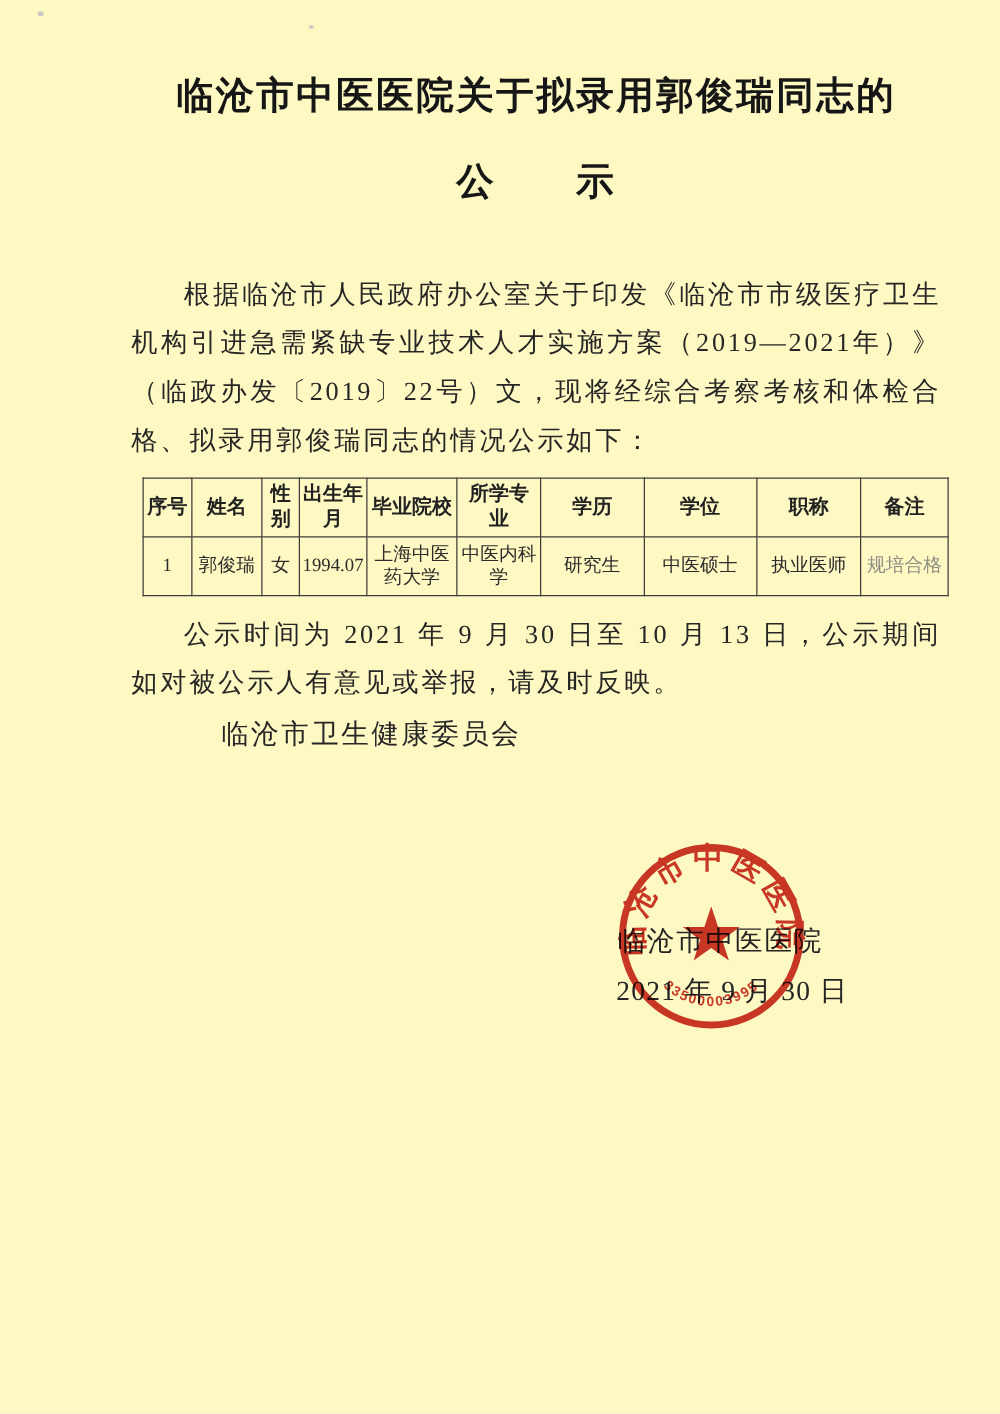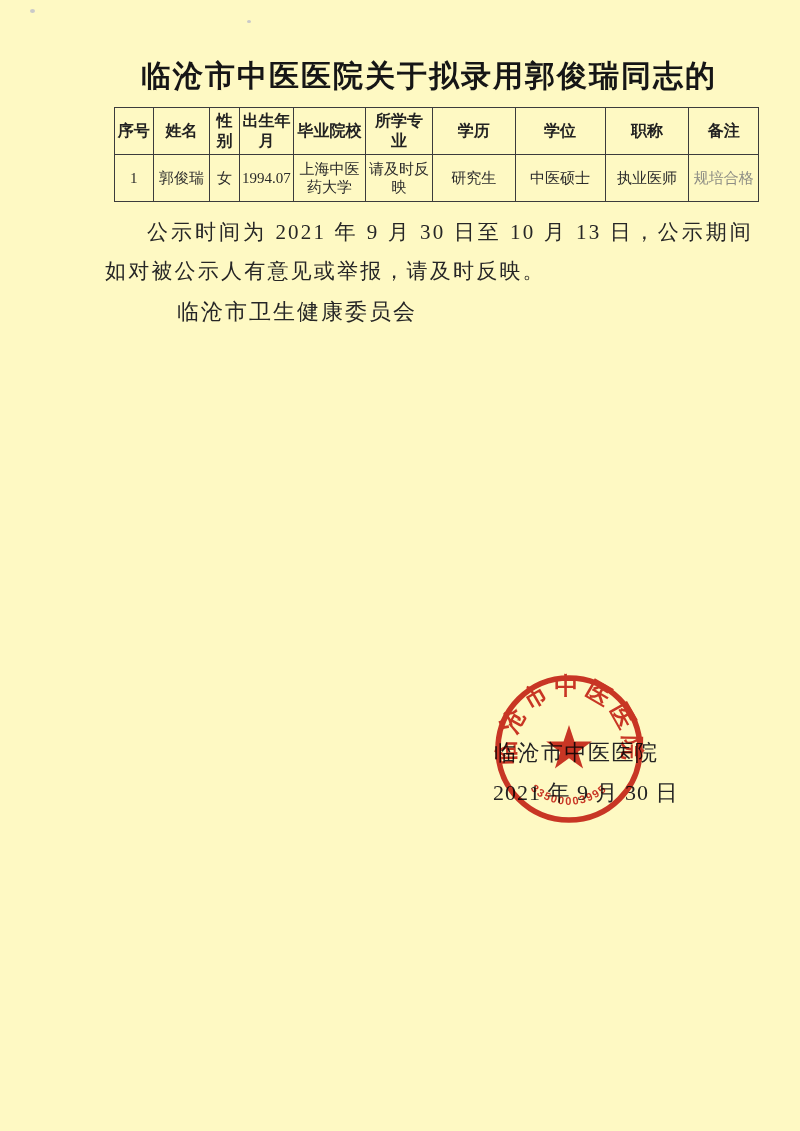--- a/index.html
+++ b/index.html
@@ -113,21 +113,23 @@
   }
   .speck{position:absolute;background:#c9c9c9;border-radius:50%;}
 </style>
 </head>
 <body>
 
 <div class="page">
   <div class="content">
 
     <h1 class="doc-title">临沧市中医医院关于拟录用郭俊瑞同志的</h1>
-
+    <h2 class="doc-subtitle">公　　示</h2>
+
+    <p class="para intro">根据临沧市人民政府办公室关于印发《临沧市市级医疗卫生机构引进急需紧缺专业技术人才实施方案（2019—2021年）》（临政办发〔2019〕22号）文，现将经综合考察考核和体检合格、拟录用郭俊瑞同志的情况公示如下：</p>
 
     <table class="roster">
       <colgroup>
         <col style="width:6%">
           <col style="width:8.8%">
           <col style="width:4.6%">
           <col style="width:8.4%">
         <col style="width:11.2%">
           <col style="width:10.4%">
           <col style="width:12.8%">
@@ -149,21 +151,21 @@
           <th>备注</th>
         </tr>
       </thead>
       <tbody>
         <tr>
           <td>1</td>
           <td>郭俊瑞</td>
           <td>女</td>
           <td>1994.07</td>
           <td>上海中医药大学</td>
-          <td>请及时反映</td>
+          <td>中医内科学</td>
           <td>研究生</td>
           <td>中医硕士</td>
           <td>执业医师</td>
           <td class="faded">规培合格</td>
         </tr>
       </tbody>
     </table>
 
     <p class="para notice">公示时间为 2021 年 9 月 30 日至 10 月 13 日，公示期间如对被公示人有意见或举报，请及时反映。</p>
 

